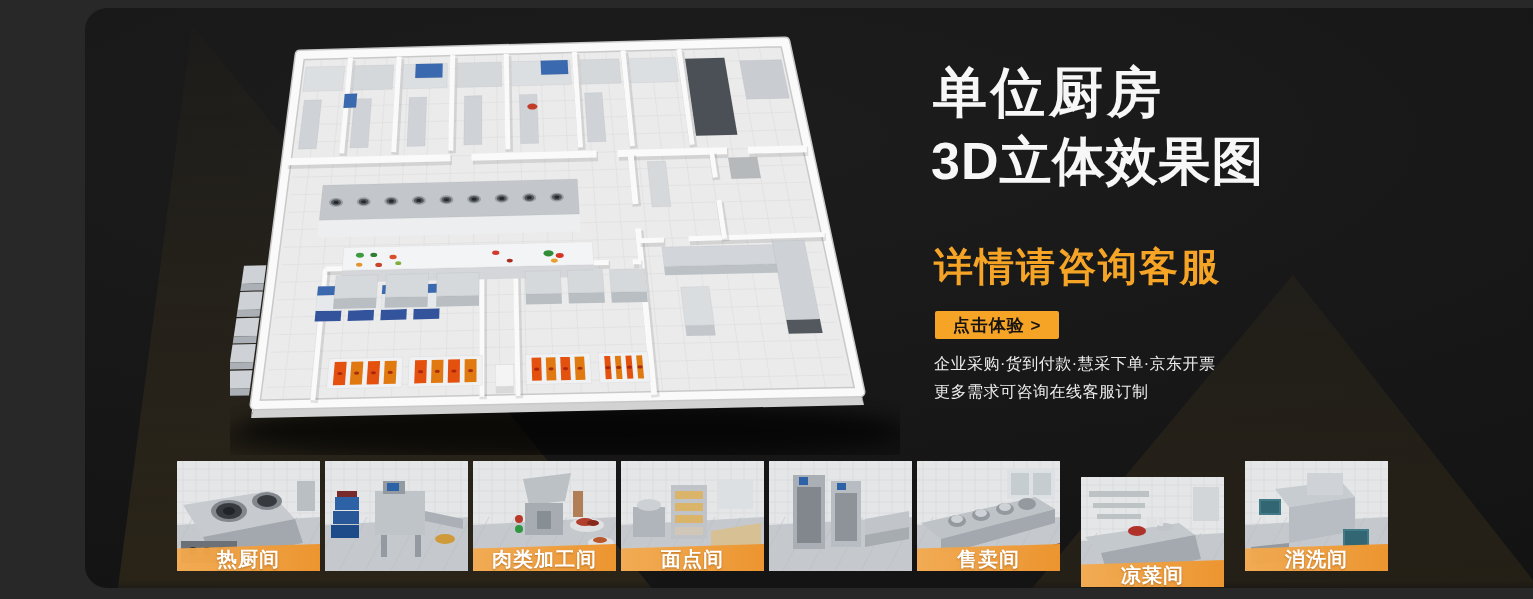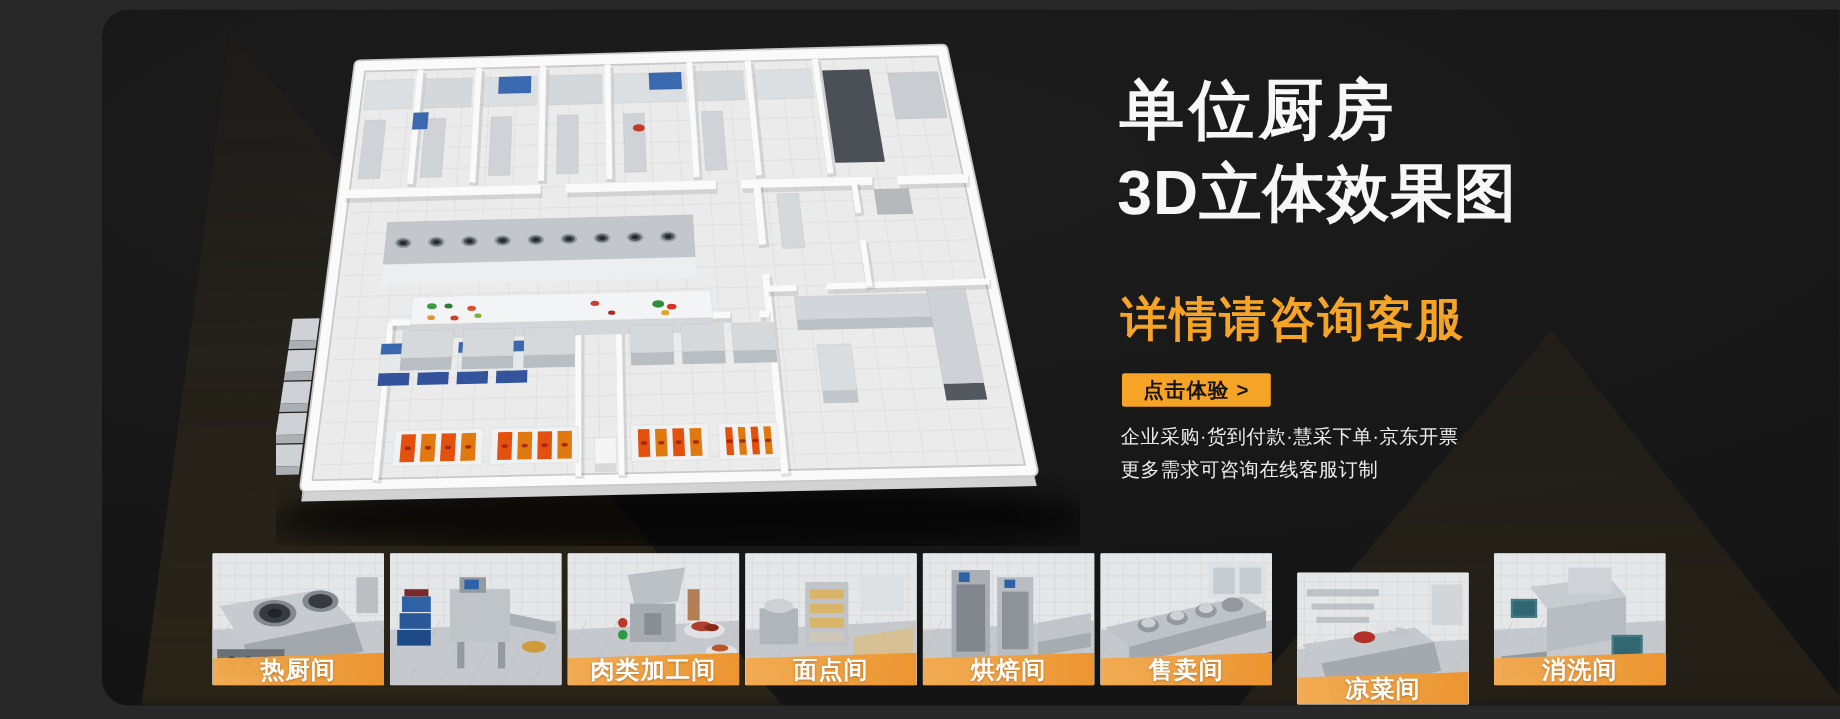--- a/index.html
+++ b/index.html
@@ -520,23 +520,20 @@
           <rect x="24" y="14" width="32" height="74" fill="#b1b7bd"></rect>
           <rect x="28" y="26" width="24" height="56" fill="#878d93"></rect>
           <rect x="30" y="16" width="9" height="8" fill="#2f66ad"></rect>
           <rect x="62" y="20" width="30" height="66" fill="#bfc5ca"></rect>
           <rect x="66" y="32" width="22" height="48" fill="#939aa0"></rect>
           <rect x="68" y="22" width="9" height="7" fill="#2f66ad"></rect>
           <polygon points="96,58 140,50 140,66 96,74" fill="#c9ced2"></polygon>
           <polygon points="96,74 140,66 140,78 96,86" fill="#aeb4b9"></polygon>
           <rect x="0" y="0" width="143" height="110" fill="rgba(0,0,0,0.04)"></rect>
         </svg>
-        <div class="band">
-          <span>烘焙间</span>
-        </div>
       </figure>
       <figure class="thumb" style="margin: 0px;">
         <svg viewBox="0 0 143 110" preserveAspectRatio="none">
           <rect x="0" y="0" width="143" height="110" fill="#eef0f2"></rect>
           <line x1="6" y1="0" x2="6" y2="64" stroke="#dfe2e5" stroke-width="0.7"></line>
           <line x1="19" y1="0" x2="19" y2="64" stroke="#dfe2e5" stroke-width="0.7"></line>
           <line x1="32" y1="0" x2="32" y2="64" stroke="#dfe2e5" stroke-width="0.7"></line>
           <line x1="45" y1="0" x2="45" y2="64" stroke="#dfe2e5" stroke-width="0.7"></line>
           <line x1="58" y1="0" x2="58" y2="64" stroke="#dfe2e5" stroke-width="0.7"></line>
           <line x1="71" y1="0" x2="71" y2="64" stroke="#dfe2e5" stroke-width="0.7"></line>

